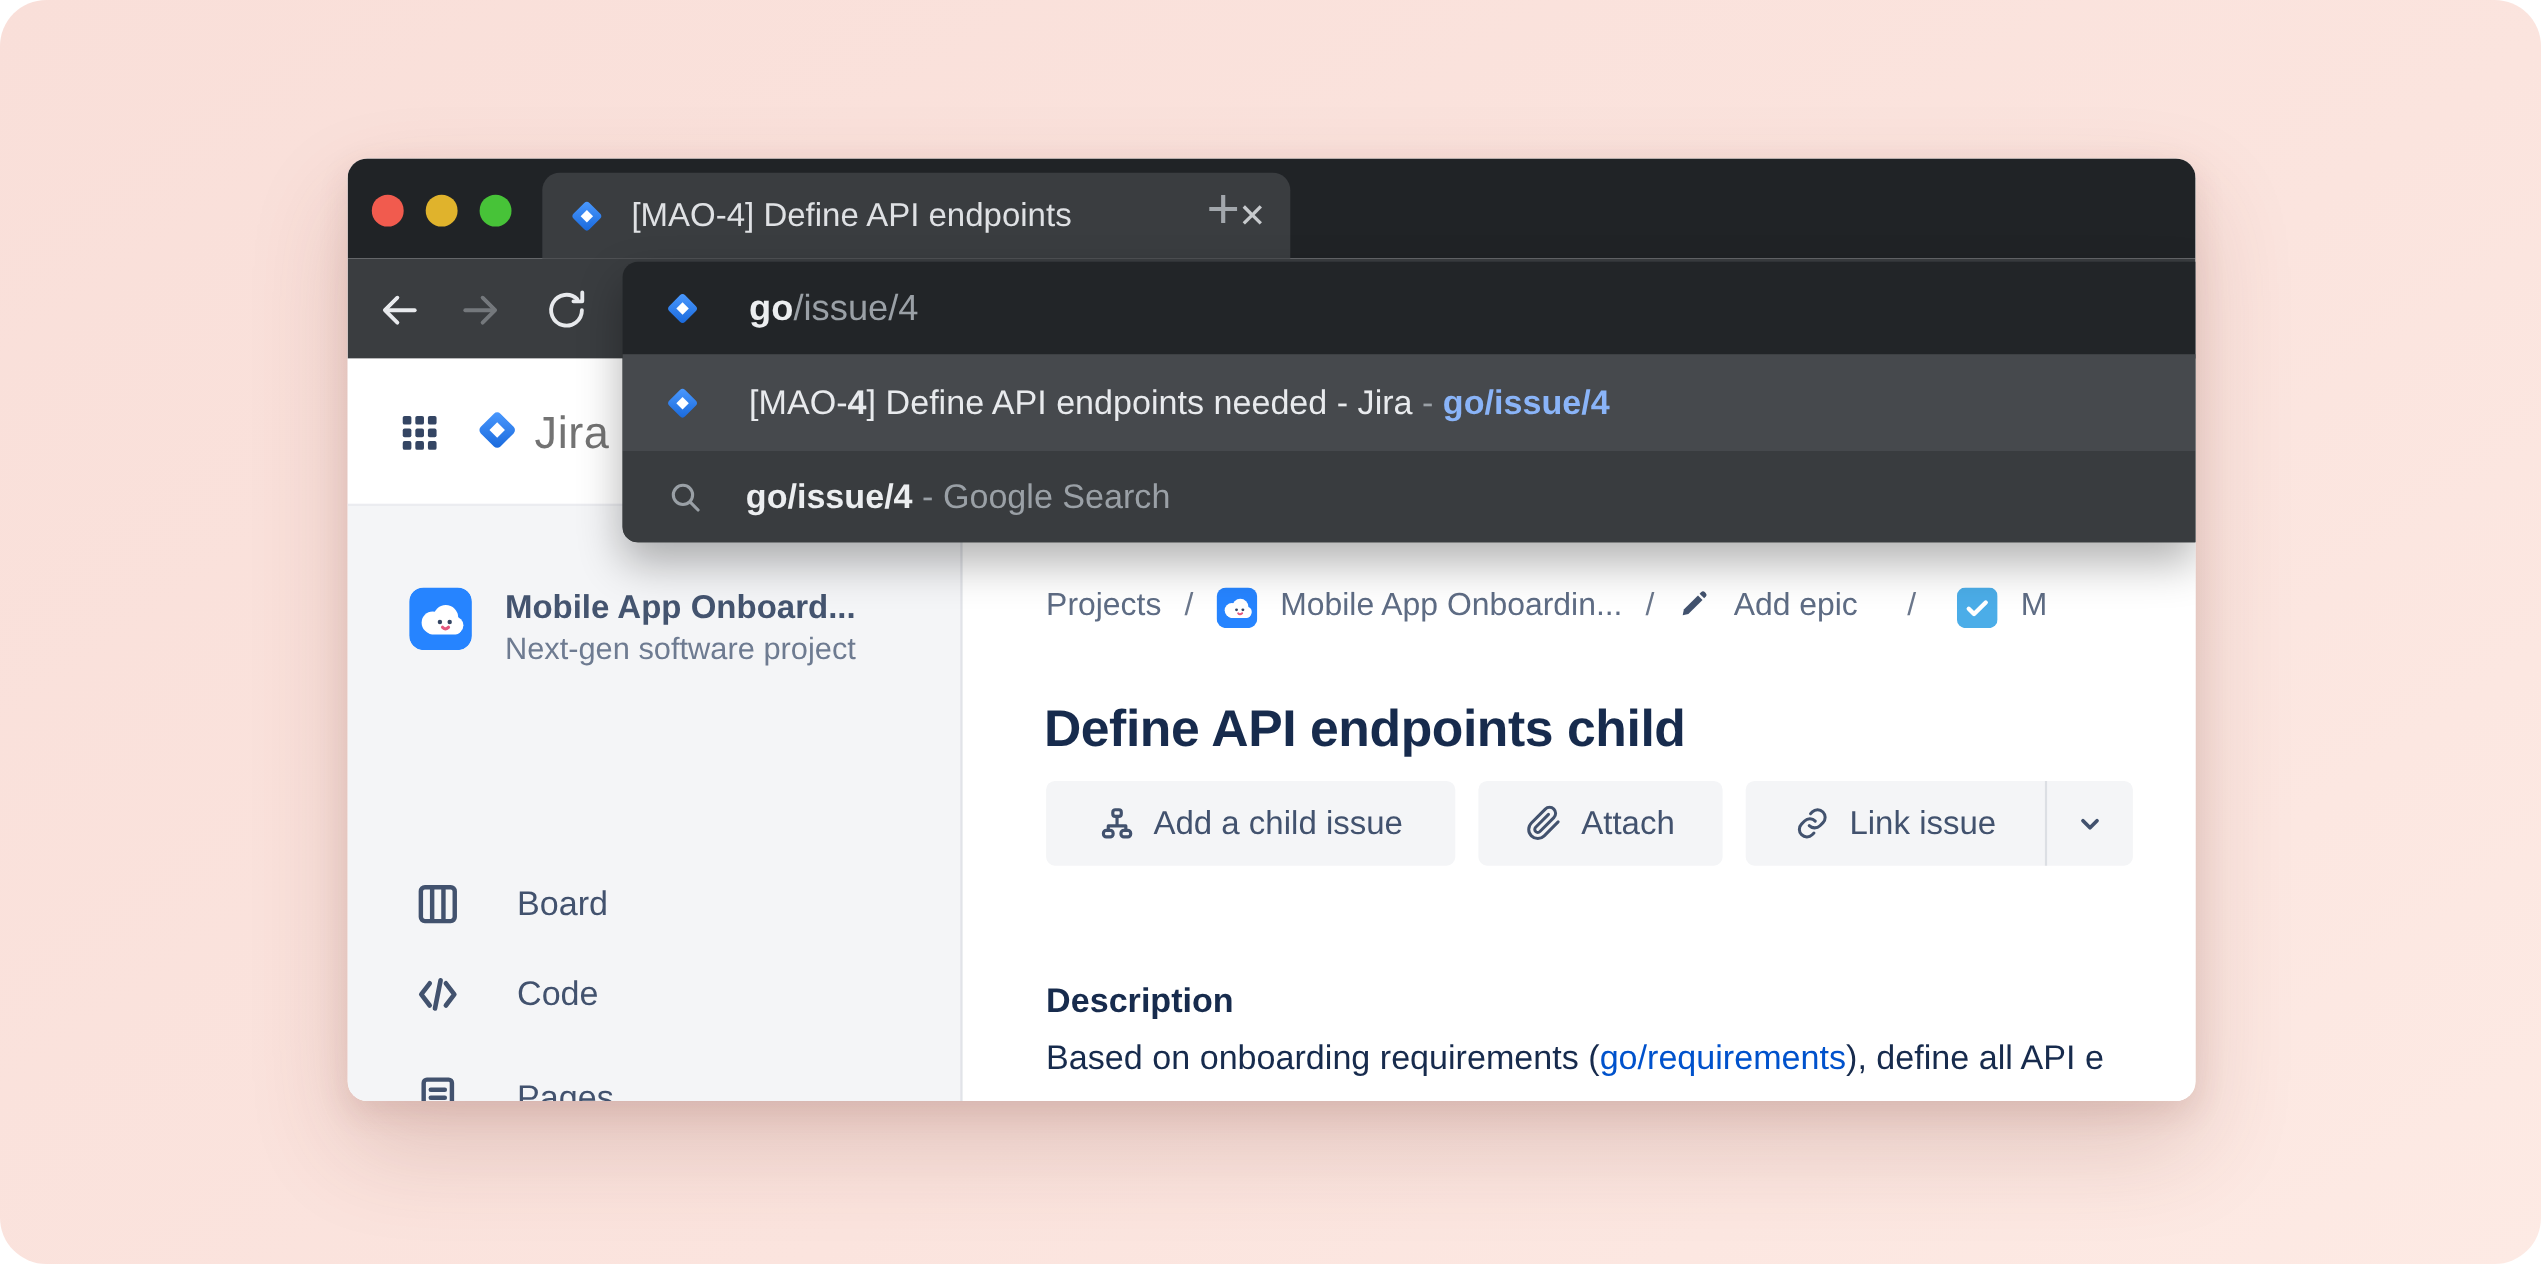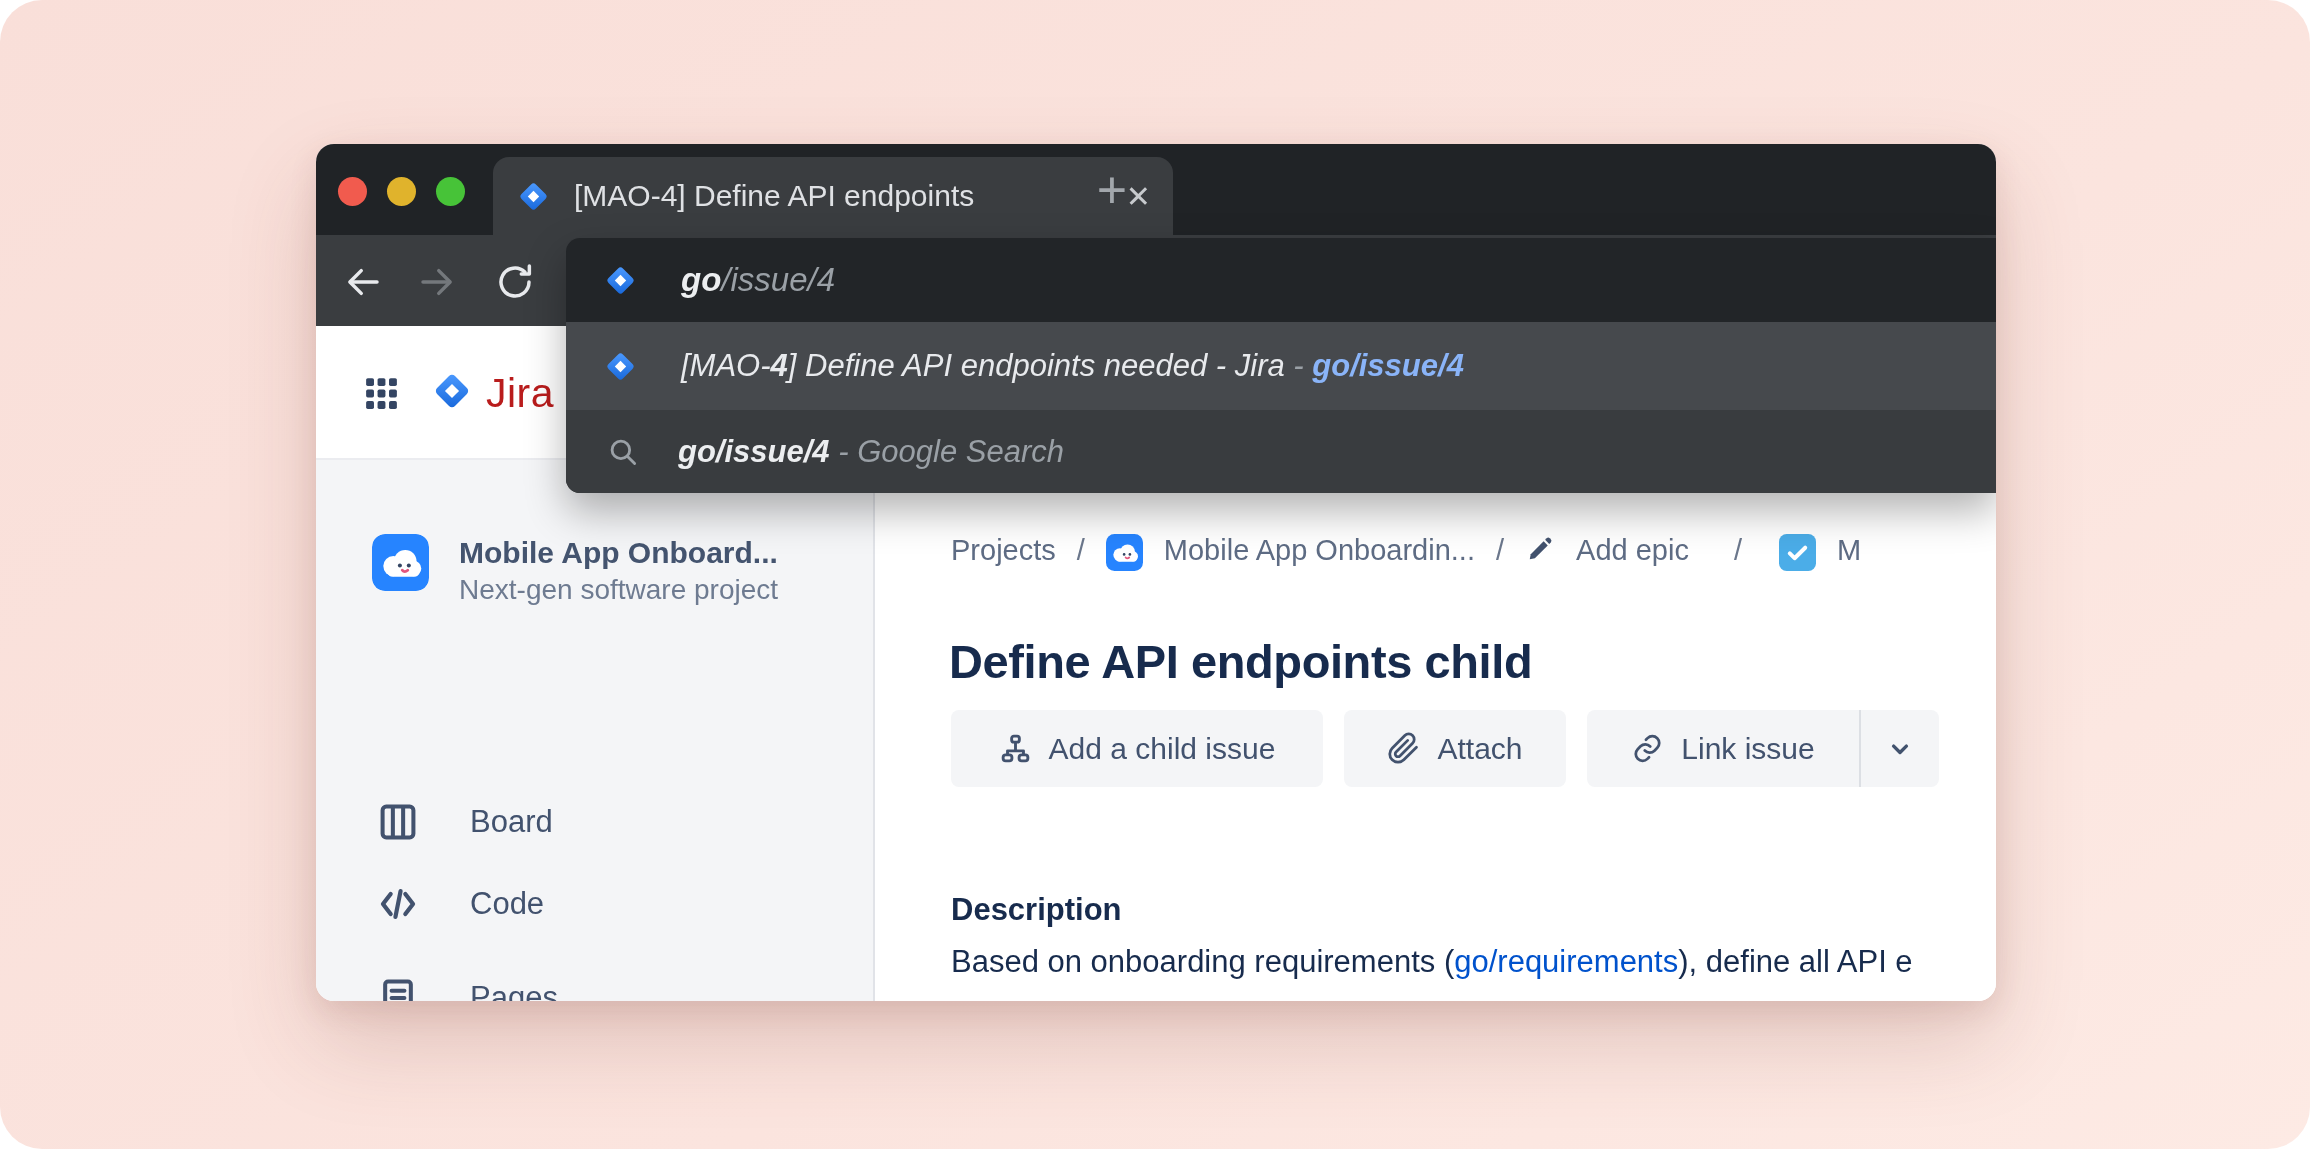--- a/index.html
+++ b/index.html
@@ -31,21 +31,21 @@
   .toolbar{position:absolute;left:0;top:91px;width:1680px;height:91px;background:#3A3D40;}
   .navbtn{position:absolute;top:26px;width:42px;height:42px;}
   .navbtn.back{left:26px;}
   .navbtn.fwd{left:100px;}
   .navbtn.reload{left:178px;}
 
   
   .appnav{position:absolute;left:0;top:182px;width:1680px;height:132px;background:#fff;}
   .grid-icon{position:absolute;left:45px;top:47px;width:41px;height:41px;}
   .jira-mark{position:absolute;left:113px;top:42px;width:46px;height:46px;}
-  .jira-word{position:absolute;left:170px;top:44px;font-size:41px;font-weight:500;color:#b91c1c;letter-spacing:.5px;}
+  .jira-word{position:absolute;left:170px;top:44px;font-size:41px;font-weight:500;color:#737373;letter-spacing:.5px;}
 
   
   .sidebar{position:absolute;left:0;top:314px;width:559px;height:543px;background:#F4F5F7;box-sizing:border-box;
     border-right:2px solid #E1E3E8;border-top:2px solid #EBECF0;}
   .project{position:absolute;left:56px;top:74px;display:flex;}
   .project-avatar{width:57px;height:57px;border-radius:13px;flex:0 0 auto;}
   .project-meta{margin-left:30px;}
   .project-name{font-size:30px;font-weight:700;color:#44546F;line-height:38px;}
   .project-sub{font-size:28px;color:#6E7B91;line-height:36px;}
   .navitem{position:absolute;left:0;width:559px;height:96px;display:flex;align-items:center;}
@@ -71,21 +71,21 @@
   .btn-link{width:272px;background:transparent;}
   .btn-more{width:80px;height:77px;display:flex;align-items:center;justify-content:center;border-left:2px solid #DCDFE4;box-sizing:border-box;}
   .btn-more svg{width:34px;height:34px;}
   .desc-heading{position:absolute;left:74px;top:434px;font-size:31px;font-weight:700;color:#172B4D;}
   .desc-body{position:absolute;left:74px;top:486px;font-size:31px;color:#172B4D;white-space:nowrap;}
   .desc-link{color:#0052CC;}
 
   
   .dropdown{position:absolute;left:250px;top:94px;width:1430px;height:255px;background:#222528;
     border-radius:14px 0 0 14px;box-shadow:0 18px 40px rgba(0,0,0,.30);z-index:10;}
-  .drop-row{position:absolute;left:0;width:1430px;display:flex;align-items:center;box-sizing:border-box;font-style:italic;}
+  .drop-row{position:absolute;left:0;width:1430px;display:flex;align-items:center;box-sizing:border-box;}
   .url-row{top:0;height:84px;padding-left:36px;}
   .url-favicon{width:37px;height:37px;margin-right:42px;flex:0 0 auto;}
   .url-text{font-size:33px;color:#9AA0A6;}
   .url-typed{color:#ECEEF0;font-weight:700;}
   .sug1{top:84px;height:88px;background:#46494D;padding-left:36px;font-size:31px;color:#E8EAED;white-space:nowrap;}
   .sug1 .url-favicon{margin-right:42px;}
   .sug-match{font-weight:700;}
   .sug-dash{color:#9AA0A6;}
   .sug-link{color:#8AB4F8;font-weight:700;}
   .sug2{top:172px;height:83px;background:#393C3F;padding-left:40px;font-size:31px;color:#9AA0A6;white-space:nowrap;border-radius:0 0 0 14px;}

